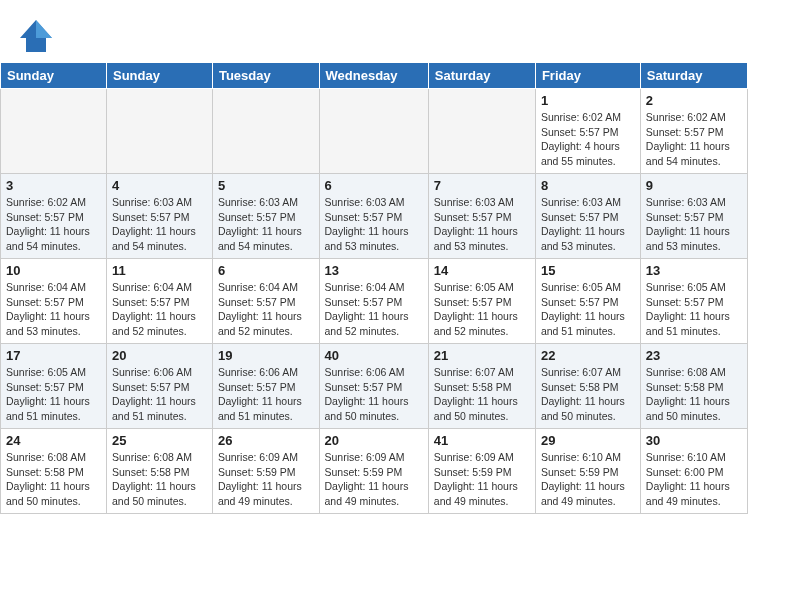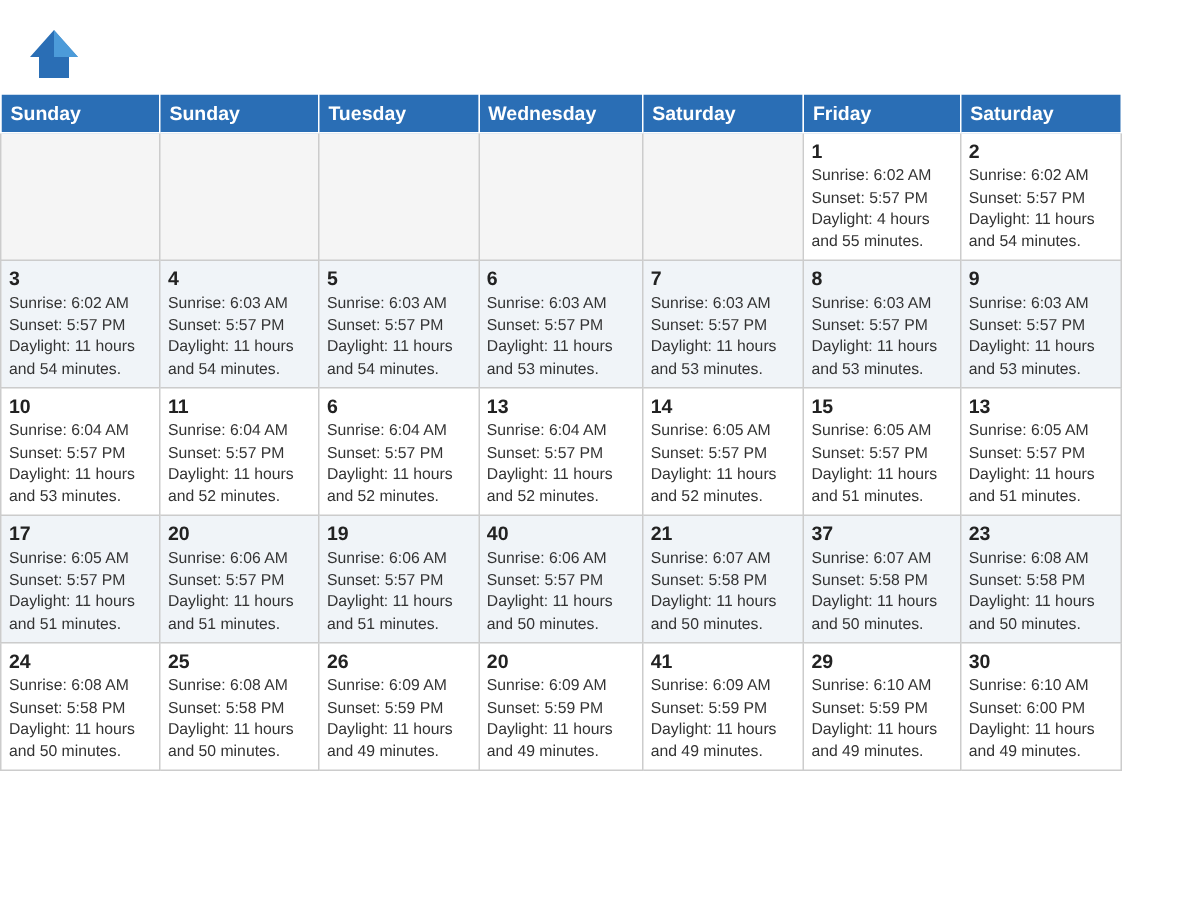--- a/index.html
+++ b/index.html
@@ -226,21 +226,21 @@
           </td>
           <td>
             <span class="day-num">40</span>
             <div class="day-info"><span>Sunrise: 6:06 AM</span><br><span>Sunset: 5:57 PM</span><br><span>Daylight: 11 hours and 50 minutes.</span></div>
           </td>
           <td>
             <span class="day-num">21</span>
             <div class="day-info"><span>Sunrise: 6:07 AM</span><br><span>Sunset: 5:58 PM</span><br><span>Daylight: 11 hours and 50 minutes.</span></div>
           </td>
           <td>
-            <span class="day-num">37</span>
+            <span class="day-num">22</span>
             <div class="day-info"><span>Sunrise: 6:07 AM</span><br><span>Sunset: 5:58 PM</span><br><span>Daylight: 11 hours and 50 minutes.</span></div>
           </td>
           <td>
             <span class="day-num">23</span>
             <div class="day-info"><span>Sunrise: 6:08 AM</span><br><span>Sunset: 5:58 PM</span><br><span>Daylight: 11 hours and 50 minutes.</span></div>
           </td>
         </tr>
         <tr>
           <td>
             <span class="day-num">24</span>

